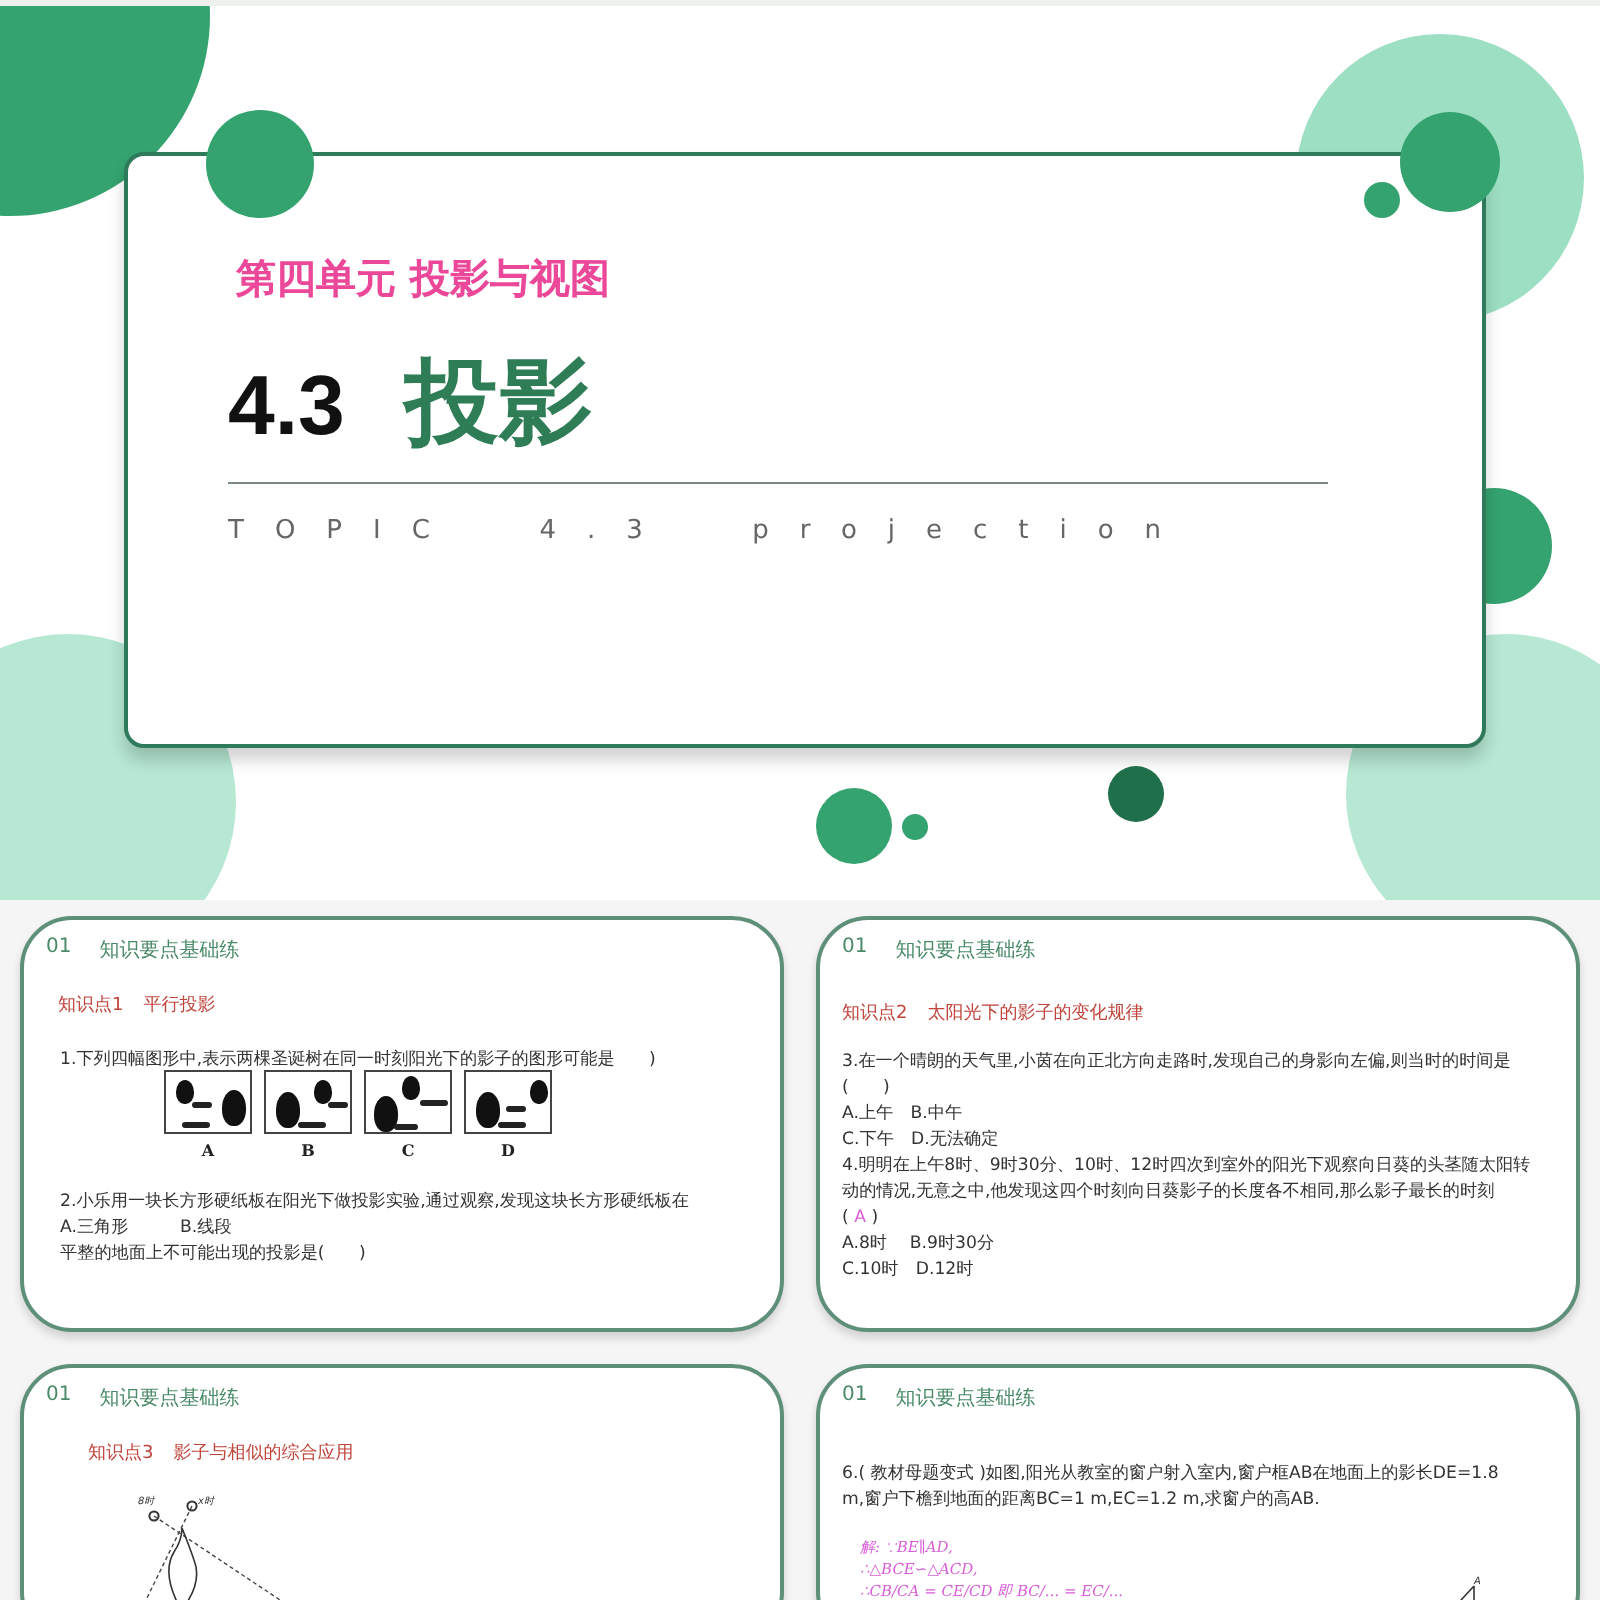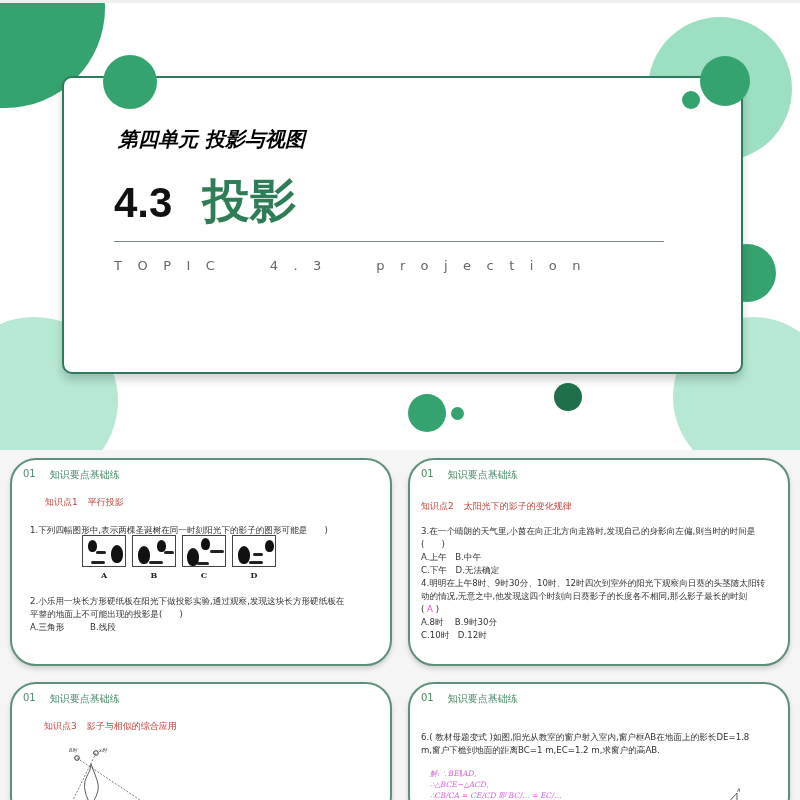--- a/index.html
+++ b/index.html
@@ -25,23 +25,22 @@
   .c-dot-2    { left: 451px; top: 404px; width: 13px; height: 13px; background: #34a36f; }
   .c-dot-3    { left: 554px; top: 380px; width: 28px; height: 28px; background: #1f6f4a; }
 
   .title-card {
     position: absolute; left: 62px; top: 73px; width: 681px; height: 298px;
     background: #ffffff; border: 2.5px solid #2f7a5a; border-radius: 10px;
     box-shadow: 0 6px 8px rgba(0,0,0,0.18);
   }
   .subtitle-unit {
     position: absolute; left: 54px; top: 48px;
-    font-size: 20px; font-weight: bold; color: #000000;
+    font-size: 20px; font-weight: bold; color: #ec4899;
     font-family: "DejaVu Sans", sans-serif;
-    font-style: italic;
   }
   .main-title { position: absolute; left: 50px; top: 92px; display: flex; align-items: baseline; }
   .main-number { font-size: 42px; font-weight: bold; color: #111; font-family: "Liberation Sans", sans-serif; }
   .main-name { font-size: 47px; font-weight: bold; color: #2e7d57; margin-left: 30px; font-family: Liberation Mono, monospace; }
   .title-rule { position: absolute; left: 50px; top: 163px; width: 550px; height: 1px; background: #7a8a80; }
   .topic-line {
     position: absolute; left: 50px; top: 180px;
     font-size: 13px; color: #666; letter-spacing: 15.5px;
     font-family: "DejaVu Sans", sans-serif; white-space: pre;
   }
@@ -105,21 +104,21 @@
   <div class="circle c-dot-1"></div>
   <div class="circle c-dot-2"></div>
   <div class="circle c-dot-3"></div>
 </div>
 
 <div class="panel p1">
   <div class="panel-header">
     <span>01</span>
     <span>知识要点基础练</span>
   </div>
-  <div class="kp-title" style="left:33px; top:36px;">
+  <div class="kp-title" style="left:17px; top:36px;">
     <span>知识点1</span>
     <span>平行投影</span>
   </div>
   <div class="q-text" style="left:18px; top:64px;">1.下列四幅图形中,表示两棵圣诞树在同一时刻阳光下的影子的图形可能是　　)</div>
 
   <div class="fig-row">
     <div class="fig">
       <div class="fig-box">
         <div class="tree" style="left:5px; top:4px; width:9px; height:12px;"></div>
         <div class="shadow" style="left:13px; top:15px; width:10px;"></div>
@@ -152,22 +151,22 @@
         <div class="shadow" style="left:16px; top:25px; width:14px;"></div>
         <div class="tree" style="left:32px; top:4px; width:9px; height:12px;"></div>
         <div class="shadow" style="left:20px; top:17px; width:10px;"></div>
       </div>
       <span class="fig-label">D</span>
     </div>
   </div>
 
   <div class="q-text" style="left:18px; top:135px;">
     <div>2.小乐用一块长方形硬纸板在阳光下做投影实验,通过观察,发现这块长方形硬纸板在</div>
+    <div>A.三角形　　　B.线段</div>
     <div>平整的地面上不可能出现的投影是(　　)</div>
-    <div>A.三角形　　　B.线段</div>
   </div>
 </div>
 
 <div class="panel p2">
   <div class="panel-header">
     <span>01</span>
     <span>知识要点基础练</span>
   </div>
   <div class="kp-title" style="left:11px; top:40px;">
     <span>知识点2</span>

